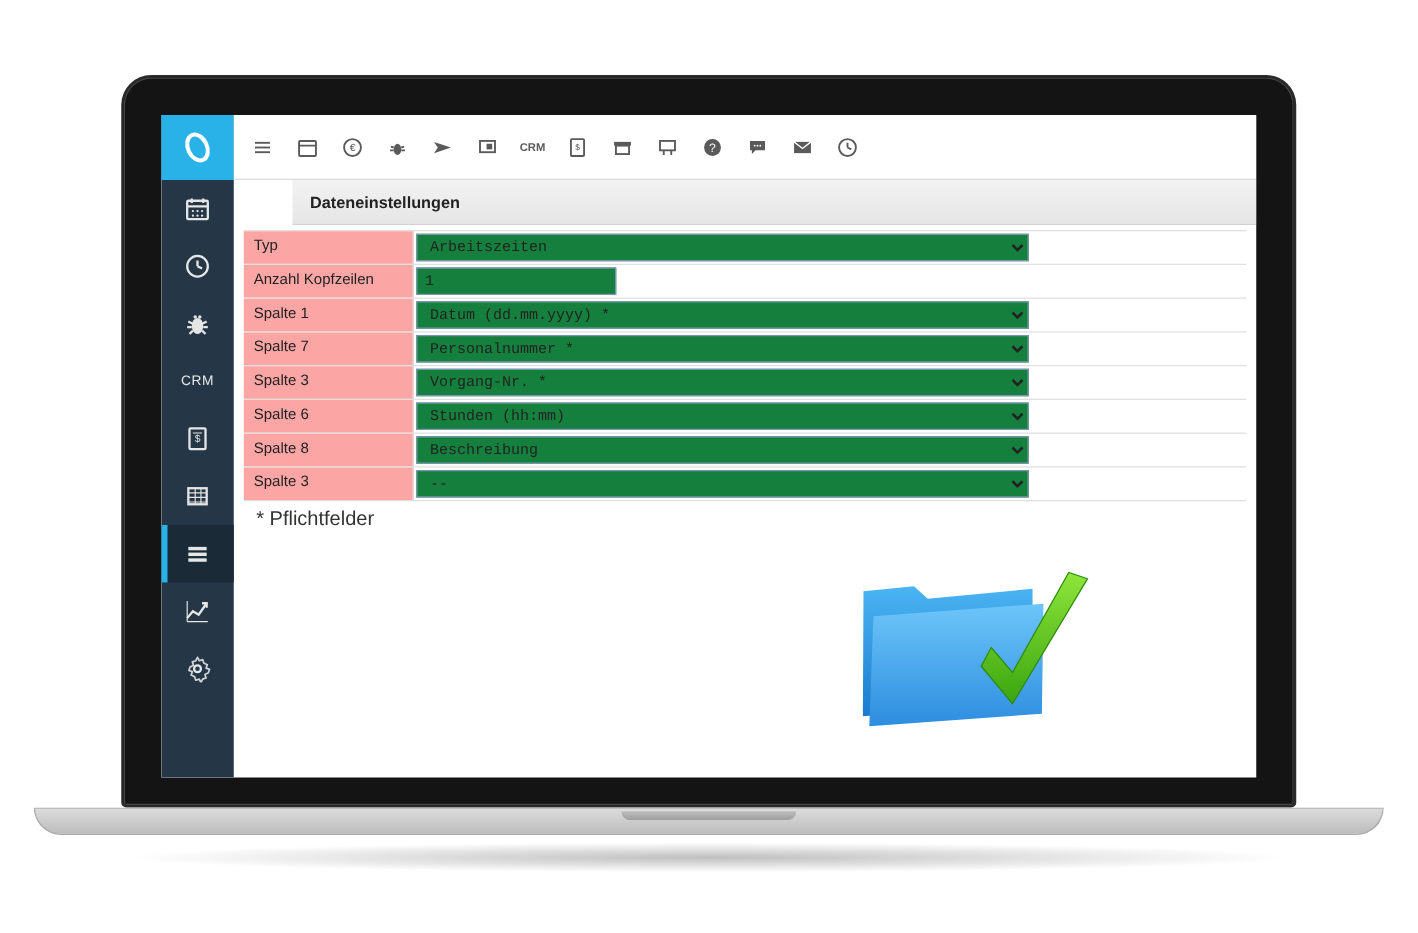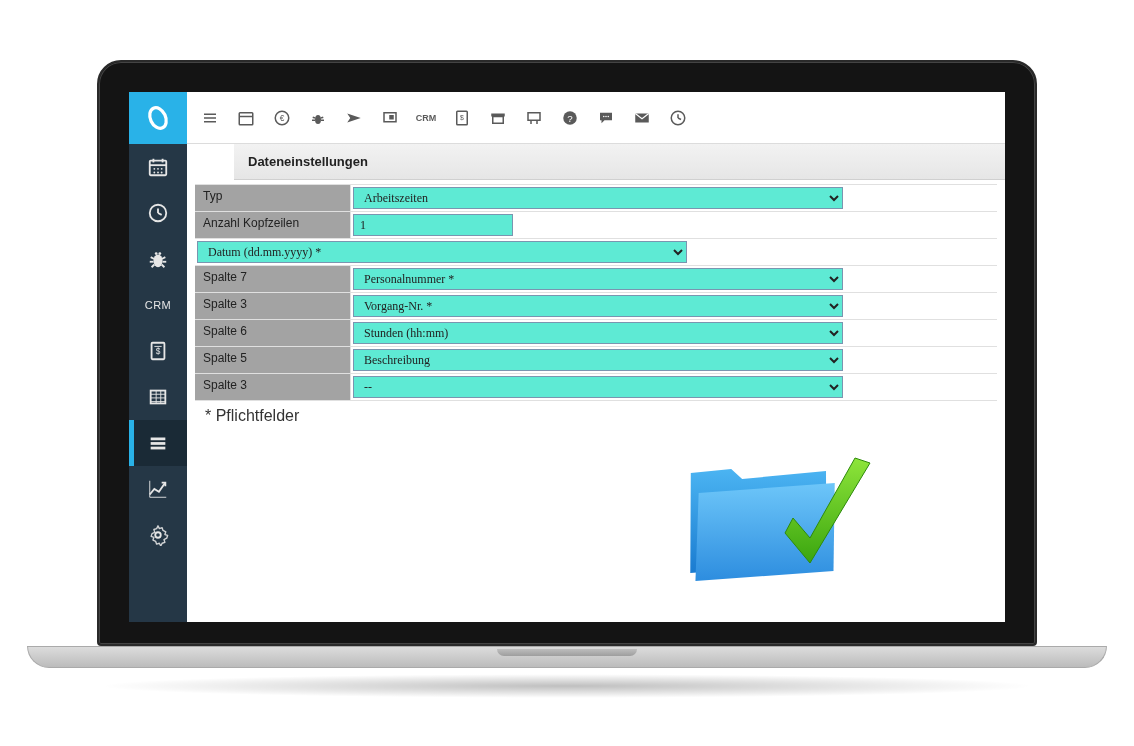--- a/index.html
+++ b/index.html
@@ -140,36 +140,36 @@
     color: #222;
     position: relative;
   }
   .form-row {
     display: flex;
     border-bottom: 1px solid #e0e0e0;
     min-height: 26px;
   }
   .form-row:first-child { border-top: 1px solid #e0e0e0; }
   .form-label {
-    width: 156px;
-    background: #a3a3a3;
+    width: 136px;
+    background: #fca5a5;
     padding: 4px 8px;
     border-right: 1px solid #e0e0e0;
   }
   .form-ctrl {
     flex: 1;
     padding: 2px 4px 2px 2px;
     display: flex;
   }
   .form-ctrl select, .form-ctrl input {
-    font-family: Liberation Serif, serif;
+    font-family: Liberation Mono, monospace;
     font-size: 12px;
     padding: 2px 6px;
     border: 1px solid #7a95b0;
-    background: #5eead4;
+    background: #15803d;
     color: #222;
   }
   .form-ctrl select { width: 100%; max-width: 490px; height: 22px; }
   .form-ctrl input  { width: 160px; height: 22px; }
 
   .required-note {
     padding: 6px 10px;
     font-size: 16px;
     color: #333;
   }
@@ -377,20 +377,21 @@
                 <select><option>Arbeitszeiten</option></select>
               </div>
           </div>
           <div class="form-row">
             <div class="form-label">Anzahl Kopfzeilen</div>
             <div class="form-ctrl">
                 <input type="text" value="1" style="">
               </div>
           </div>
           <div class="form-row">
+            <div class="form-label">Spalte 1</div>
             <div class="form-ctrl">
                 <select><option>Datum (dd.mm.yyyy) *</option></select>
               </div>
           </div>
           <div class="form-row">
             <div class="form-label">Spalte 7</div>
             <div class="form-ctrl">
                 <select><option>Personalnummer *</option></select>
               </div>
           </div>
@@ -400,21 +401,21 @@
                 <select><option>Vorgang-Nr. *</option></select>
               </div>
           </div>
           <div class="form-row">
             <div class="form-label">Spalte 6</div>
             <div class="form-ctrl">
                 <select><option>Stunden (hh:mm)</option></select>
               </div>
           </div>
           <div class="form-row">
-            <div class="form-label">Spalte 5</div>
+            <div class="form-label">Spalte 8</div>
             <div class="form-ctrl">
                 <select><option>Beschreibung</option></select>
               </div>
           </div>
           <div class="form-row">
             <div class="form-label">Spalte 3</div>
             <div class="form-ctrl">
                 <select><option>--</option></select>
               </div>
           </div>

